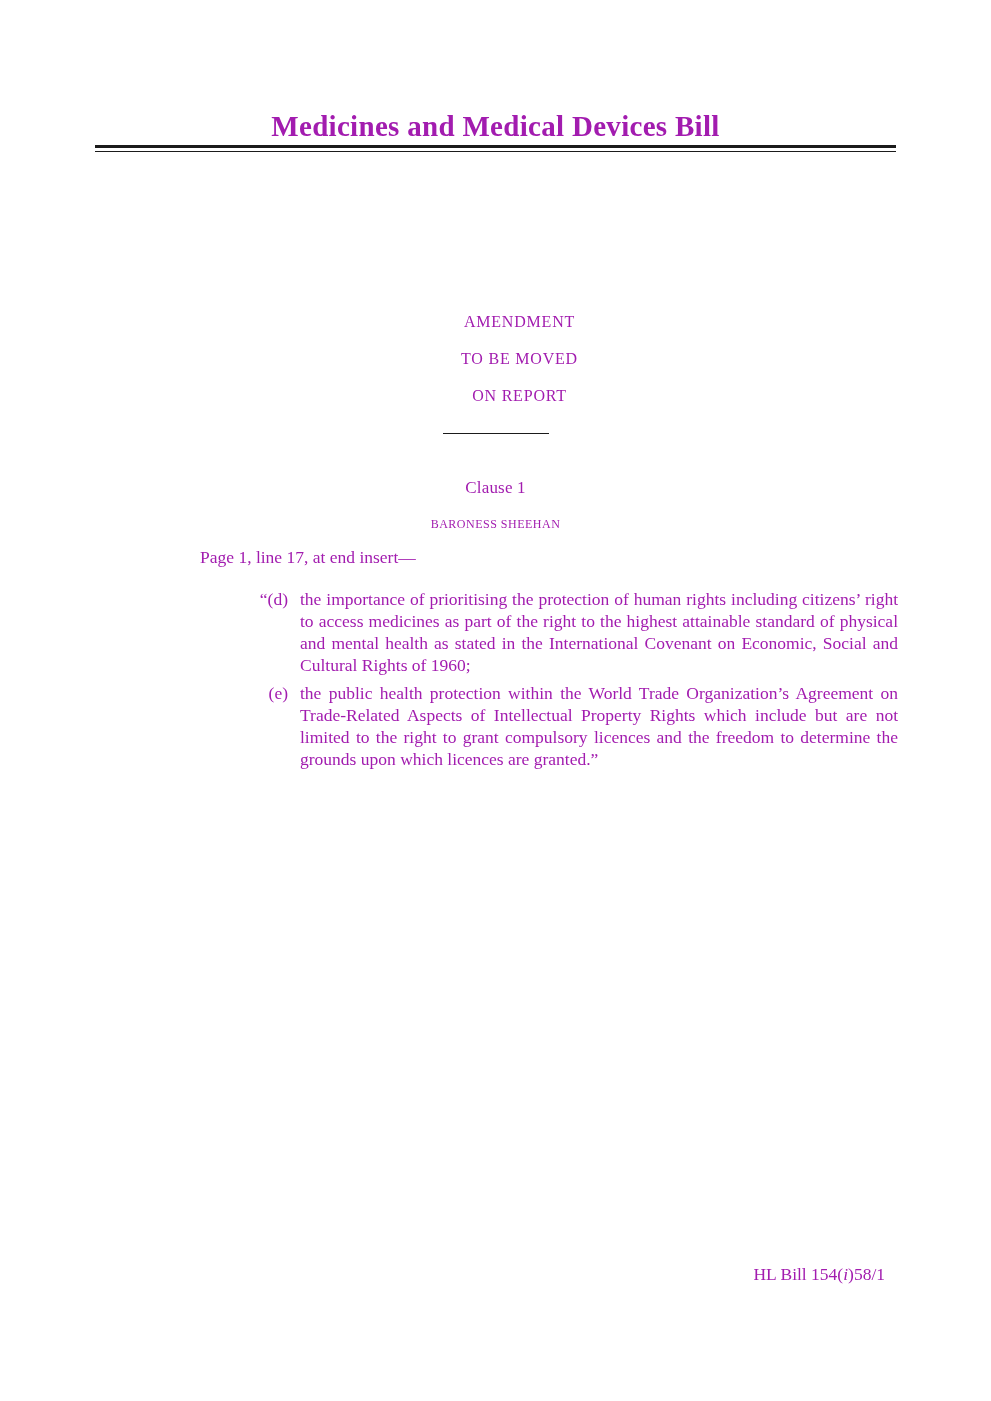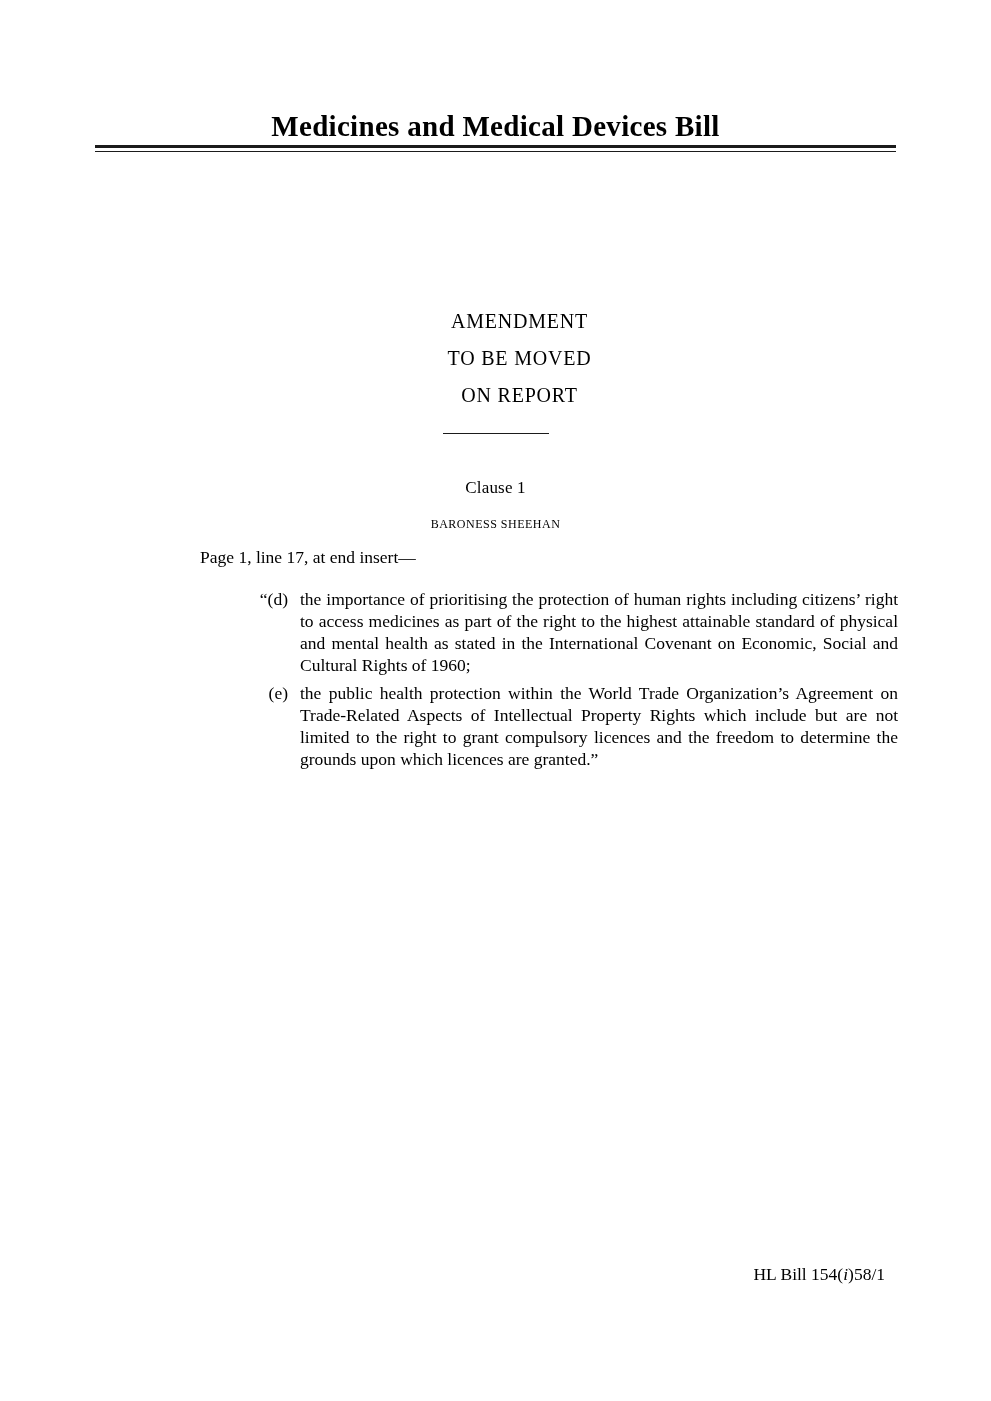--- a/index.html
+++ b/index.html
@@ -4,21 +4,21 @@
 <style>
   * { margin: 0; padding: 0; box-sizing: border-box; }
   html, body { background: #ffffff; }
   .doc {
     position: relative;
     width: 991px;
     height: 1401px;
     margin: 0 auto;
     background: #ffffff;
     font-family: "Liberation Serif", serif;
-    color: #000000;
+    color: #a21caf;
     overflow: hidden;
   }
   .doc-title {
     position: absolute;
     top: 110px; left: 0; right: 0;
     text-align: center;
     font-size: 29px;
     font-weight: bold;
     letter-spacing: 0.3px;
   }
@@ -26,21 +26,21 @@
     position: absolute;
     top: 145px; left: 95px; right: 95px;
     height: 7px;
     border-top: 3px solid #1b1b1b;
     border-bottom: 1px solid #1b1b1b;
   }
   .heading-block {
     position: absolute;
     top: 303px; left: 0; right: 0;
     text-align: center;
-    font-size: 20px;
+    font-size: 16px;
     letter-spacing: 0.8px;
     margin-left: 48px;
   }
   .heading-block .hline { line-height: 37px; }
   .short-rule {
     position: absolute;
     top: 433px; left: 50%;
     width: 106px;
     margin-left: -53px;
     border-top: 1px solid #1b1b1b;

